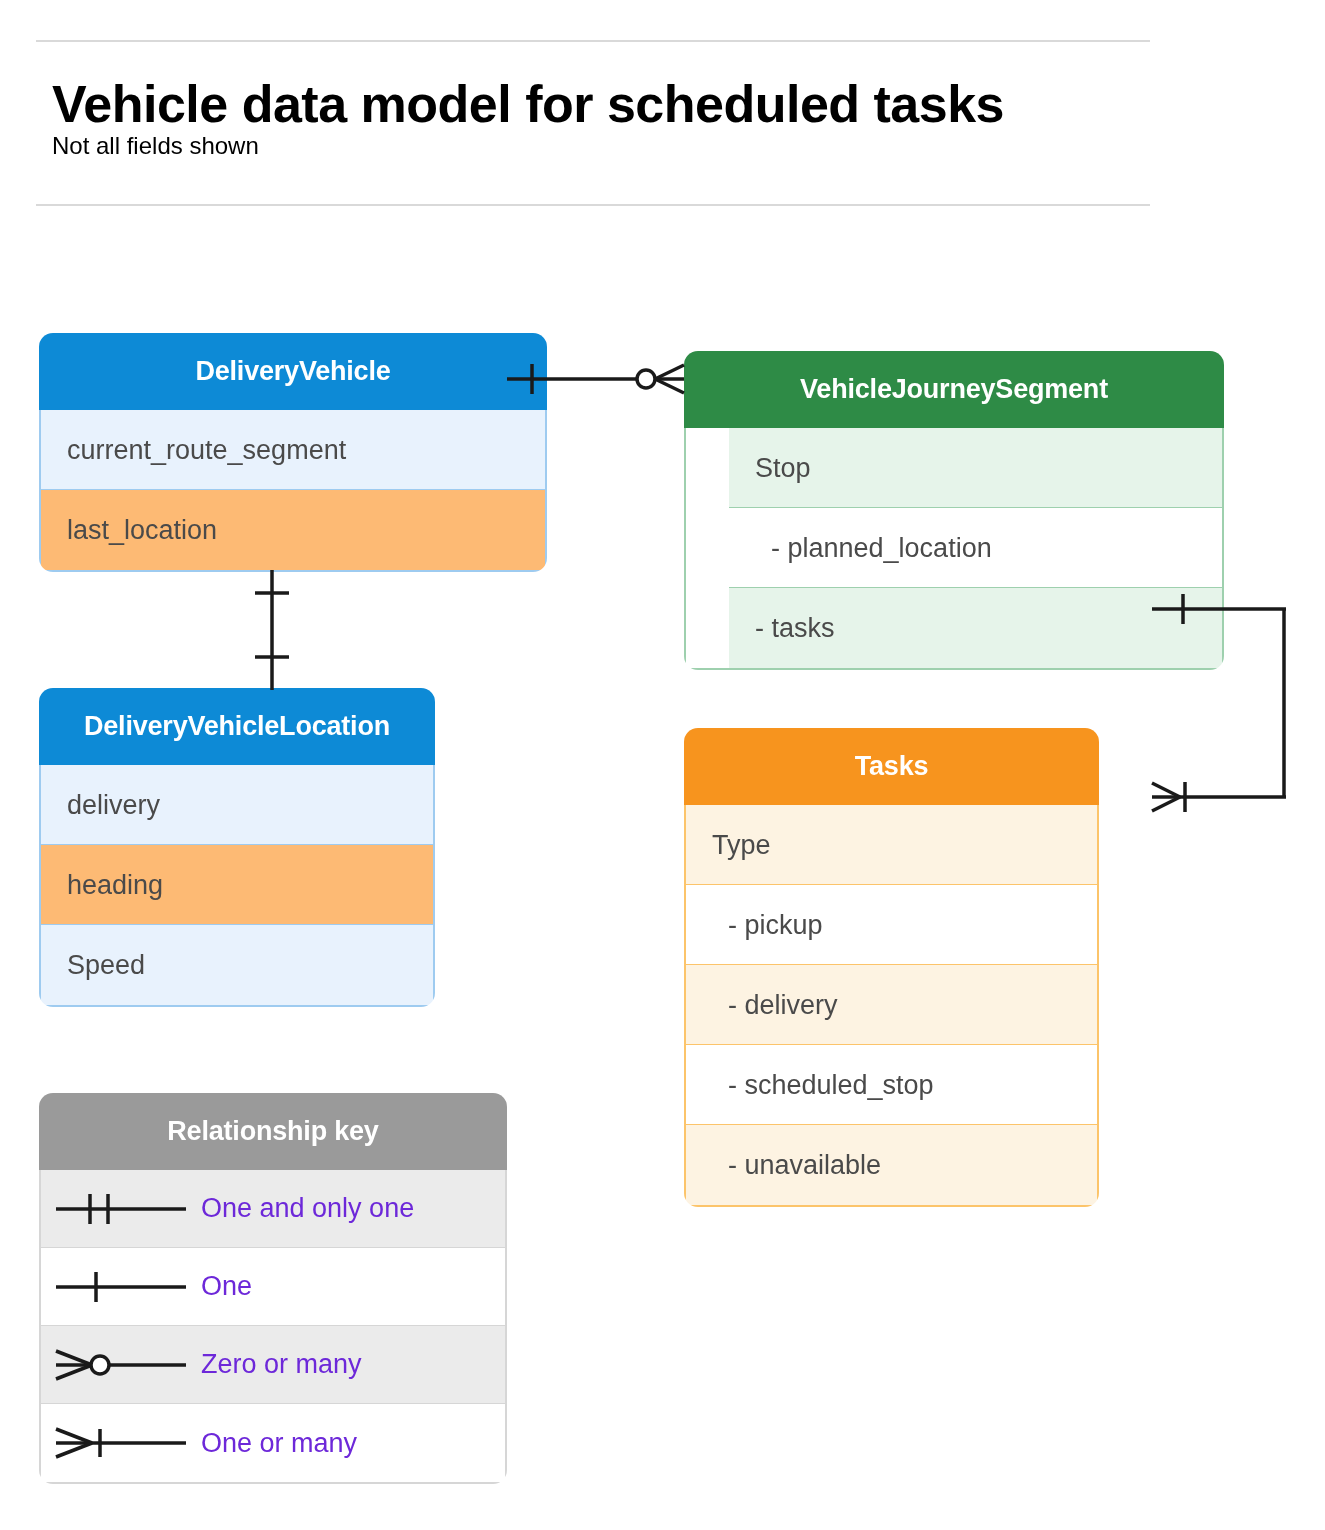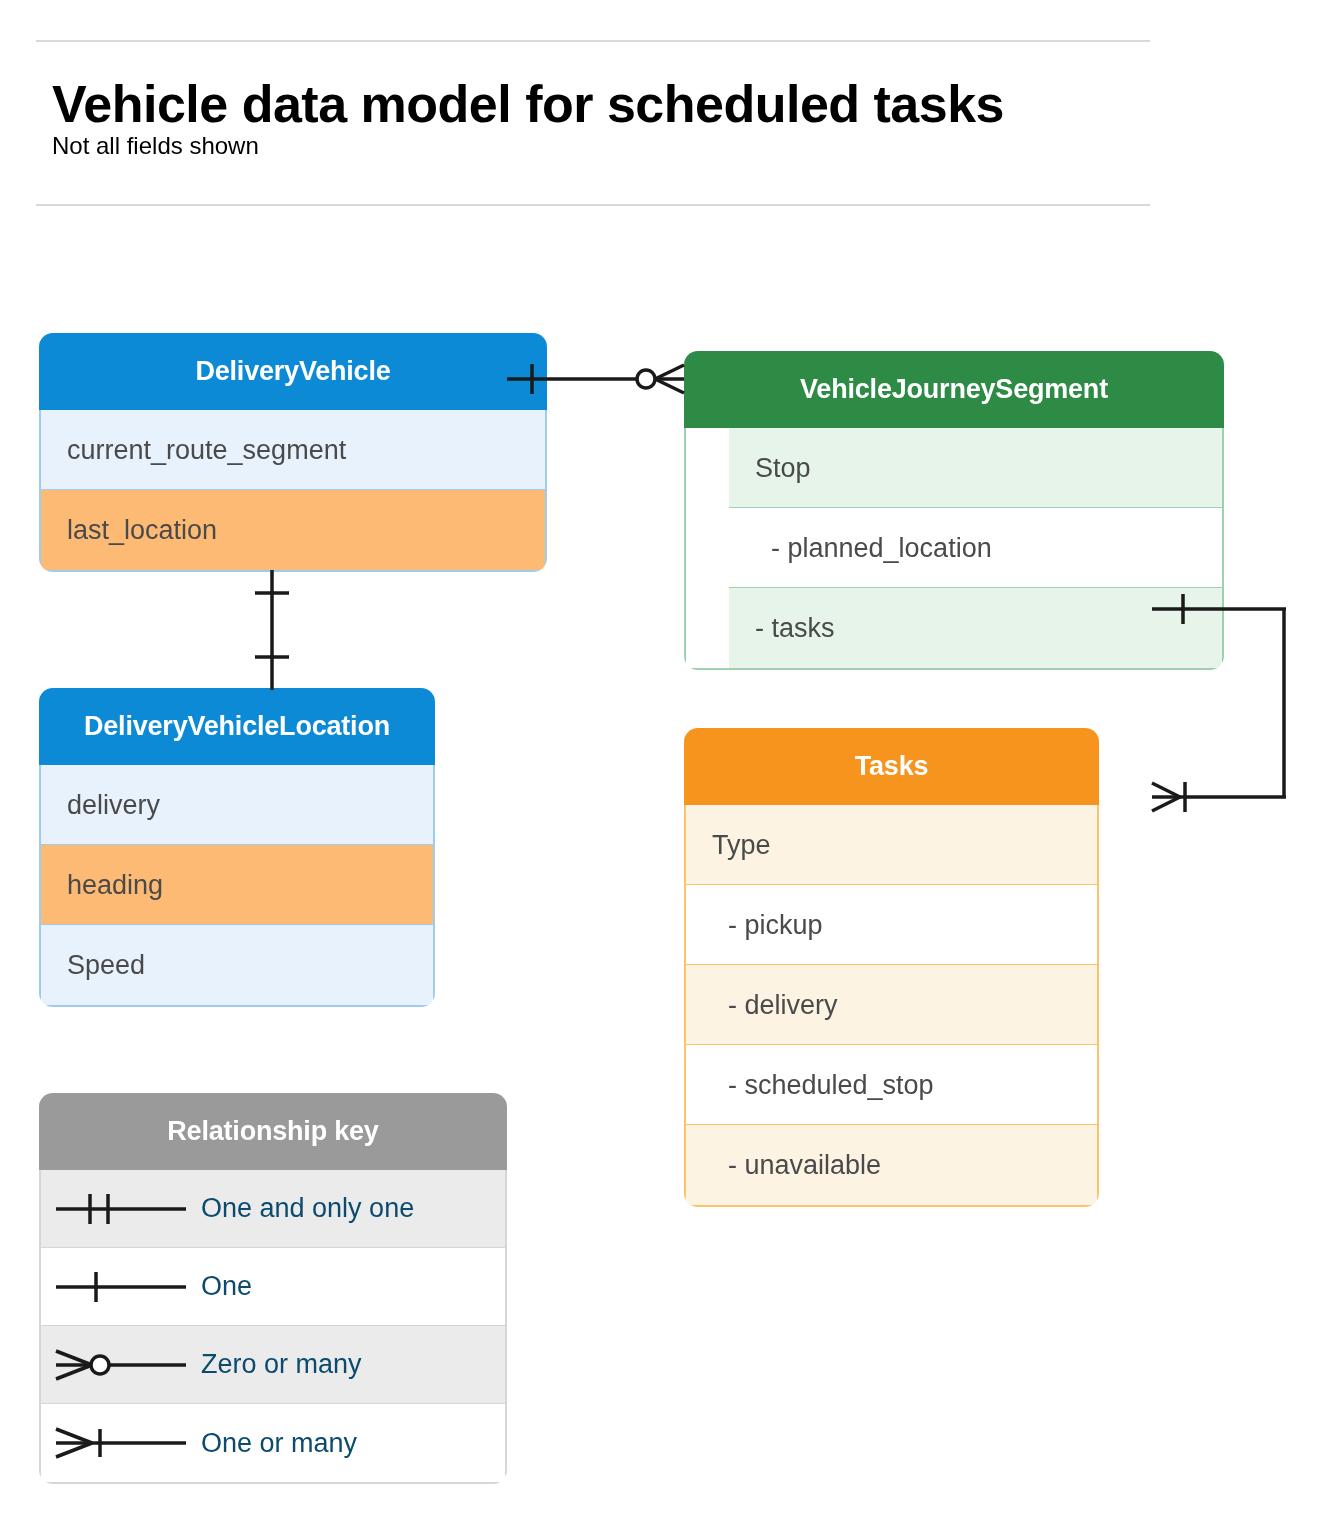--- a/index.html
+++ b/index.html
@@ -130,21 +130,21 @@
   .legend-row:last-child { border-bottom: none; }
   .legend-sym {
     width: 160px;
     flex: 0 0 160px;
     display: flex;
     align-items: center;
     justify-content: center;
   }
   .legend-label {
     font-size: 27px;
-    color: #0c4a6e;
+    color: #6d28d9;
     white-space: nowrap;
   }
 
   
   #connectors {
     position: absolute;
     left: 0;
     top: 0;
     width: 1325px;
     height: 1530px;

